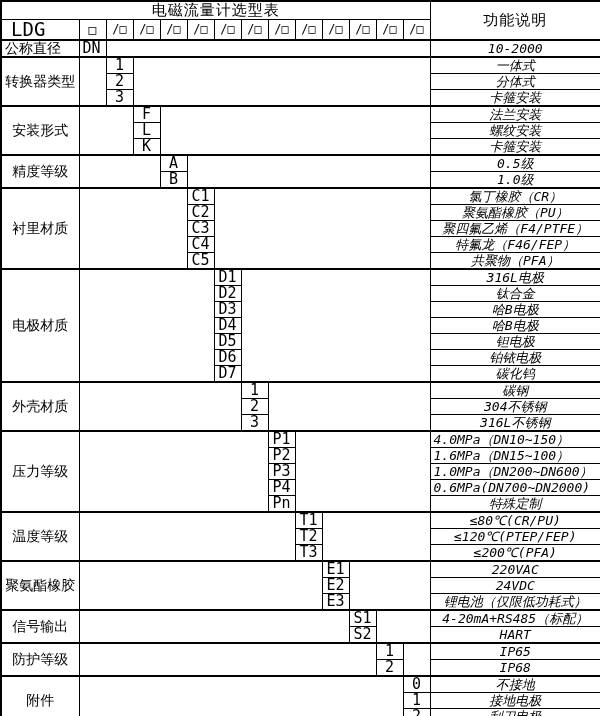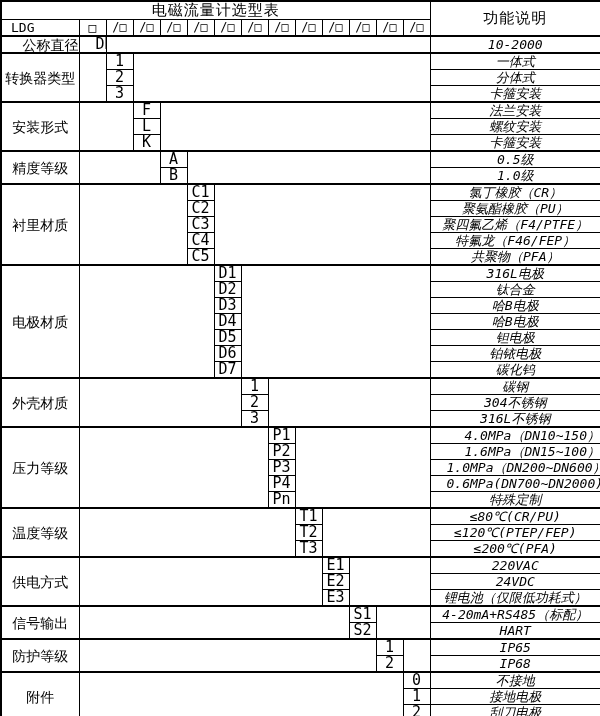--- a/index.html
+++ b/index.html
@@ -23,22 +23,22 @@
   }
   tr{height:16px;}
   tr.r-title{height:18px;}
   tr.r-ldg{height:17px;}
   .title{font-size:15px;letter-spacing:1px;}
   .fhead{font-size:15px;letter-spacing:1px;border-radius:7px;}
   .lbl{font-size:14px;letter-spacing:0px;}
   .code{font-size:15px;}
   .desc{font-size:13px;font-style:italic;}
   .sp{background:#fff;}
-  .l{text-align:right;padding-left:16px;}
-  .ldg{text-align:left;padding-left:9px;font-size:13px;}
+  .l{text-align:left;padding-left:3px;}
+  .ldg{text-align:left;padding-left:9px;font-size:19px;}
   .box{font-size:13px;}
   .slot{font-size:12px;}
   .bt{border-top:2px solid #000;}
 </style>
 </head>
 <body>
 
 <div class="wrap">
 <table>
   <colgroup>
@@ -238,21 +238,21 @@
   <tr>
     <td class="code">T2</td>
     <td class="desc">≤120℃(PTEP/FEP)</td>
   </tr>
   <tr>
     <td class="code">T3</td>
     <td class="desc">≤200℃(PFA)</td>
   </tr>
 
   <tr>
-    <td class="lbl bt" rowspan="3">供电方式</td>
+    <td class="lbl bt" rowspan="3">聚氨酯橡胶</td>
     <td class="sp bt" rowspan="3" colspan="9"></td>
     <td class="code bt">E1</td>
     <td class="sp bt" rowspan="3" colspan="3"></td>
     <td class="desc bt">220VAC</td>
   </tr>
   <tr>
     <td class="code">E2</td>
     <td class="desc">24VDC</td>
   </tr>
   <tr>

